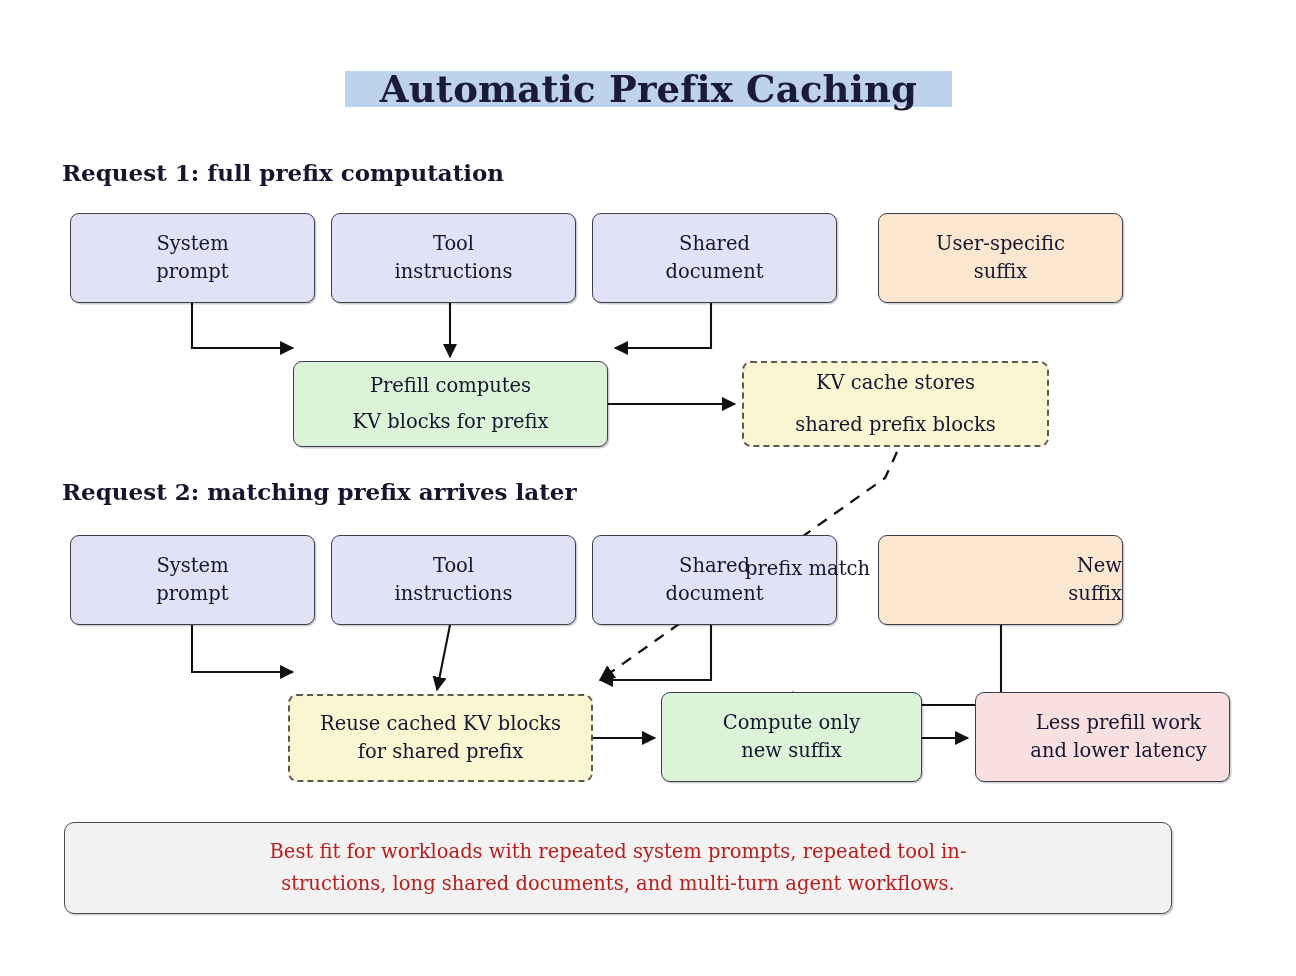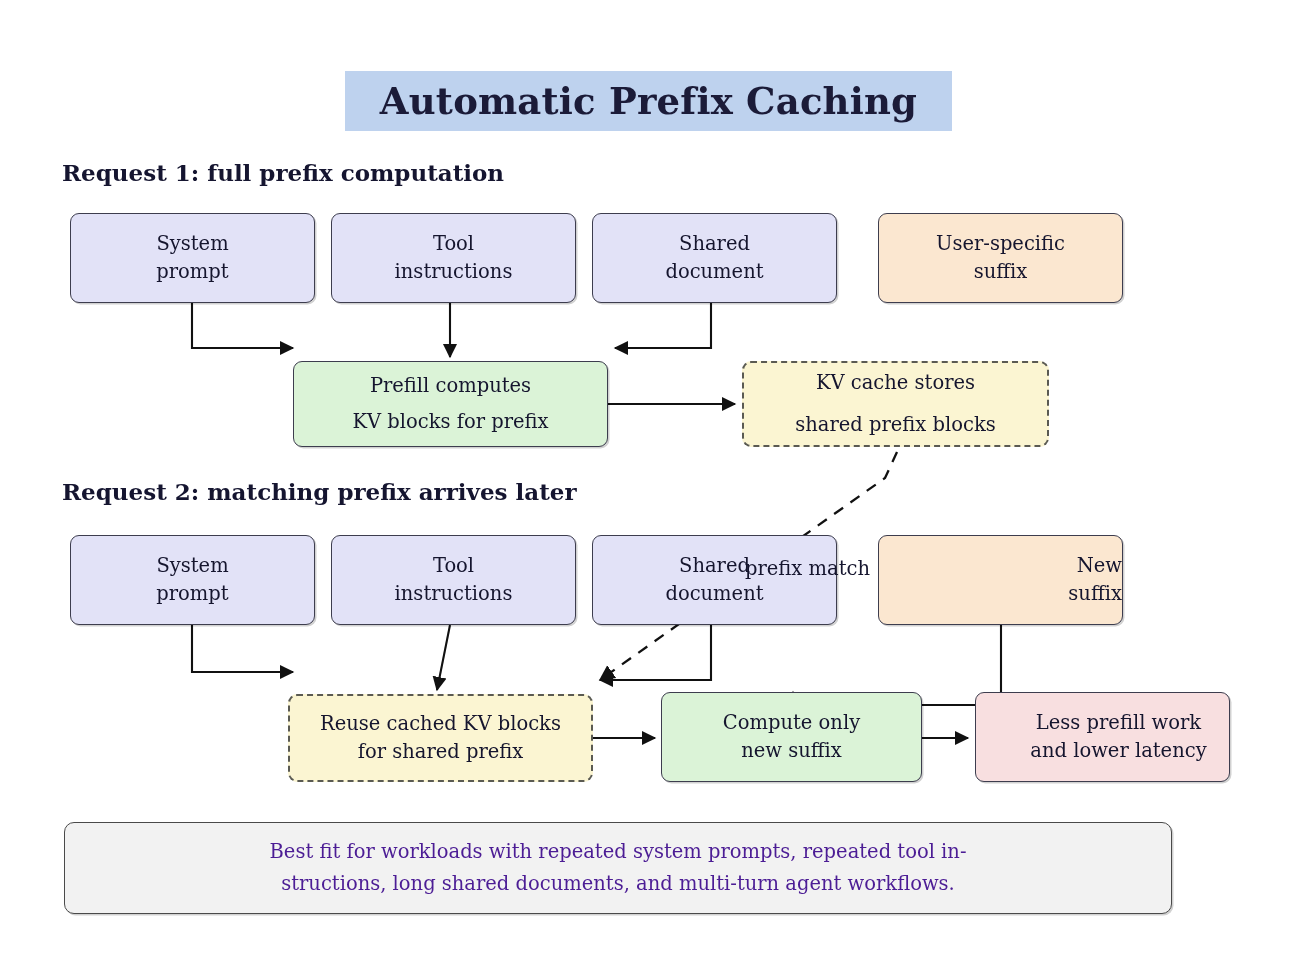--- a/index.html
+++ b/index.html
@@ -20,21 +20,21 @@
     left: 0; top: 0;
     width: 1296px;
     height: 976px;
   }
   
   #title {
     position: absolute;
     left: 345px;
     top: 71px;
     width: 607px;
-    height: 60px;
+    height: 36px;
     background: #bed2ee;
     display: flex;
     align-items: center;
     justify-content: center;
     font-size: 37px;
     font-weight: bold;
     letter-spacing: 0.2px;
     color: #1b1b38;
     white-space: nowrap;
   }
@@ -101,21 +101,21 @@
     background: #f2f2f2;
     border: 1.4px solid #4a4a4a;
     border-radius: 10px;
     display: flex;
     flex-direction: column;
     align-items: center;
     justify-content: center;
     text-align: center;
     font-size: 19.5px;
     line-height: 1.62;
-    color: #4c1d95;
+    color: #b91c1c;
     box-shadow: 1.5px 1.5px 0 rgba(0,0,0,0.18);
     z-index: 5;
   }
   #note-box .ln { display: block; white-space: nowrap; }
 </style>
 </head>
 <body>
 
 <svg id="canvas" width="1296" height="976" viewBox="0 0 1296 976">
   <defs>

